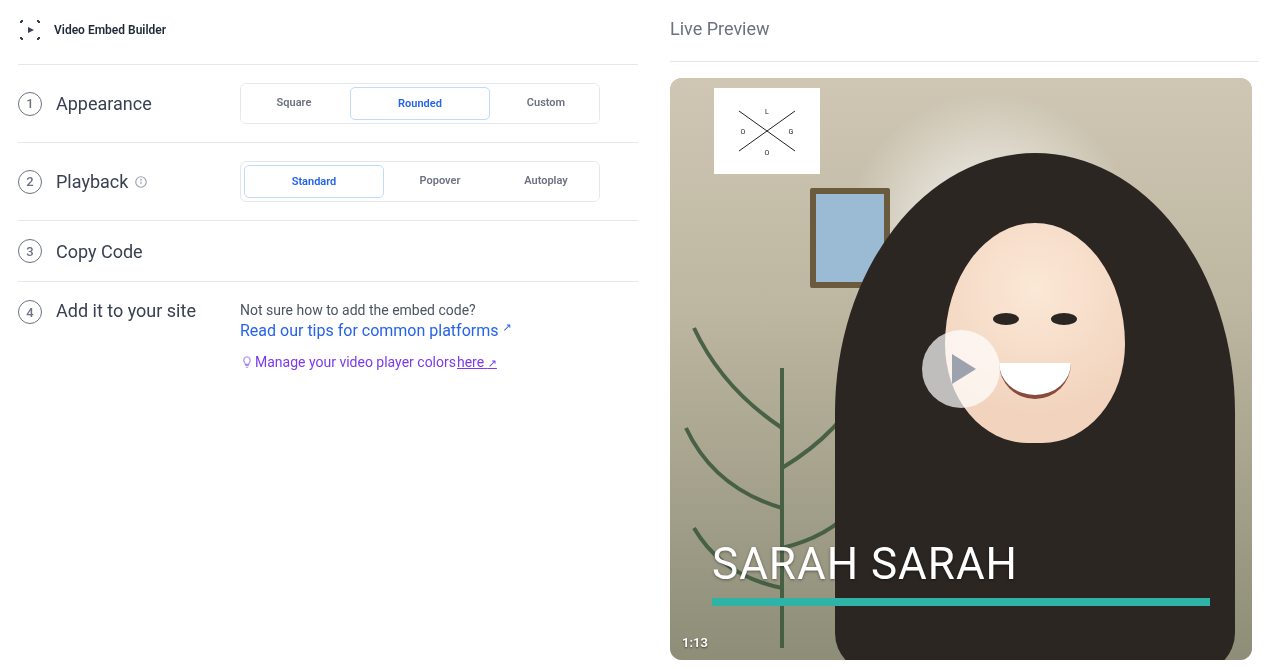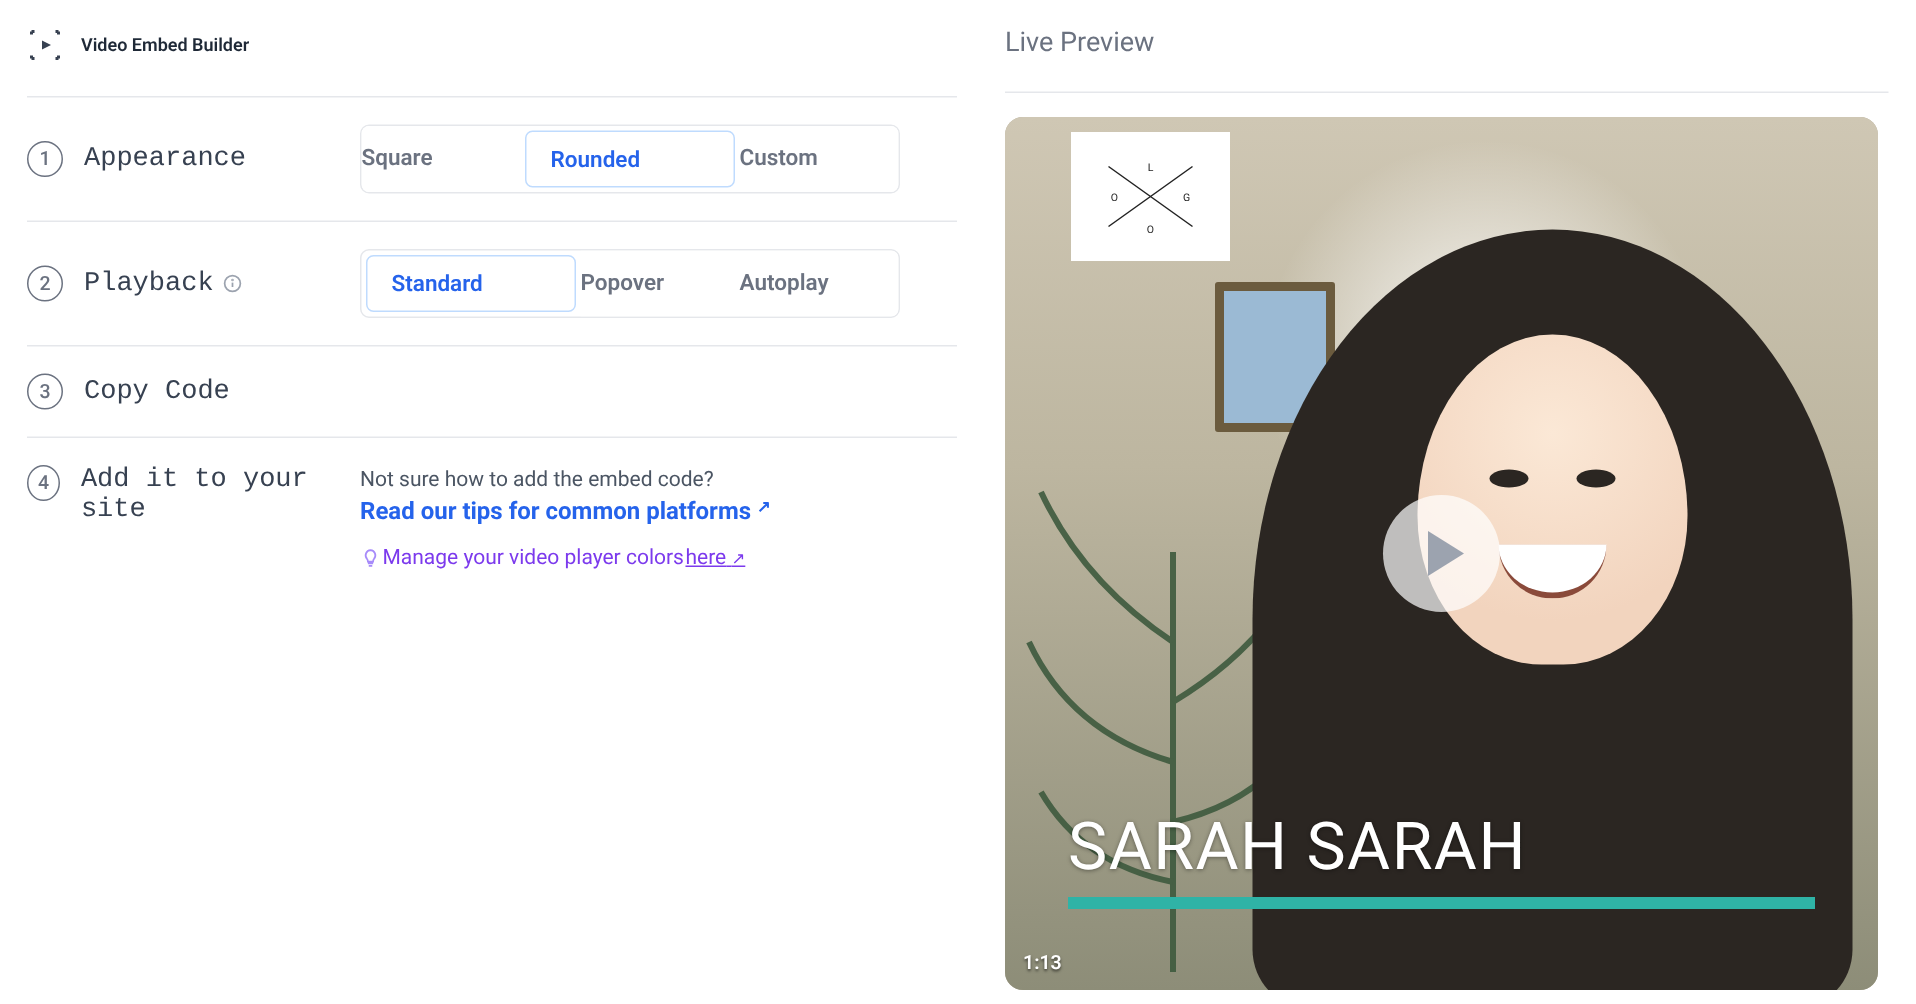--- a/index.html
+++ b/index.html
@@ -9,32 +9,32 @@
   .right { flex:1; }
   .header { display:flex; align-items:center; gap:12px; padding:18px 0 22px 0; }
   .header .title { font-size:12px; font-weight:600; color:#1f2937; }
   .crop-icon { width:24px; height:24px; }
 
   hr.div { border:none; border-top:1px solid #e5e7eb; }
 
   .row { display:flex; align-items:center; padding:18px 0; }
   .row .leftcol { display:flex; align-items:center; gap:14px; width:222px; }
   .step-circle { width:24px; height:24px; border:1.5px solid #6b7280; border-radius:50%; display:flex; align-items:center; justify-content:center; font-size:13px; color:#6b7280; font-weight:500; }
-  .step-label { font-size:18px; color:#374151; font-weight:400; display:flex; align-items:center; gap:6px;font-family:Liberation Mono, monospace; }
+  .step-label { font-size:18px; color:#374151; font-weight:400; display:flex; align-items:center; gap:6px; }
   .info-icon { width:14px; height:14px; color:#9ca3af; }
 
   .seg { display:flex; border:1px solid #e5e7eb; border-radius:6px; overflow:hidden; width:360px; }
-  .seg .opt { flex:1; padding:12px 0; font-size:15px; font-weight:600; color:#6b7280; cursor:pointer; background:#fff; position:relative; }
+  .seg .opt { flex:1; text-align:center; padding:12px 0; font-size:11px; font-weight:600; color:#6b7280; cursor:pointer; background:#fff; position:relative; }
   .seg .opt.active { color:#2563eb; border:1px solid #bfdbfe; border-radius:5px; margin:3px; padding:9px 16px; }
 
   .copy-btn { width:366px; background:#14b8a6; color:#fff; font-weight:600; font-size:16px; border:none; border-radius:6px; padding:12px 0; cursor:pointer; display:flex; align-items:center; justify-content:center; gap:10px; }
 
   .row4 { display:flex; padding:18px 0 4px 0; }
   .help-text { font-size:14px; color:#4b5563; line-height:1.5; }
-  .help-link { color:#2563eb; text-decoration:none; display:inline-flex; align-items:flex-start; gap:4px;font-weight:bold; }
+  .help-link { color:#2563eb; text-decoration:none; display:inline-flex; align-items:flex-start; gap:4px; }
   .arrow-ne { font-size:11px; }
 
   .manage-row { display:flex; align-items:center; gap:1px; padding:10px 0 0 222px; color:#7c3aed; font-size:14px; }
   .manage-row .txt { color:#7c3aed; }
   .manage-row .here { color:#7c3aed; }
 
   .lp-title { font-size:18px; color:#6b7280; font-weight:400; padding:18px 0 22px 0; }
 
   .preview { position:relative; width:582px; height:582px; border-radius:12px; overflow:hidden; background:#b7b19e; }
   .thumb-bg { position:absolute; inset:0; background:

